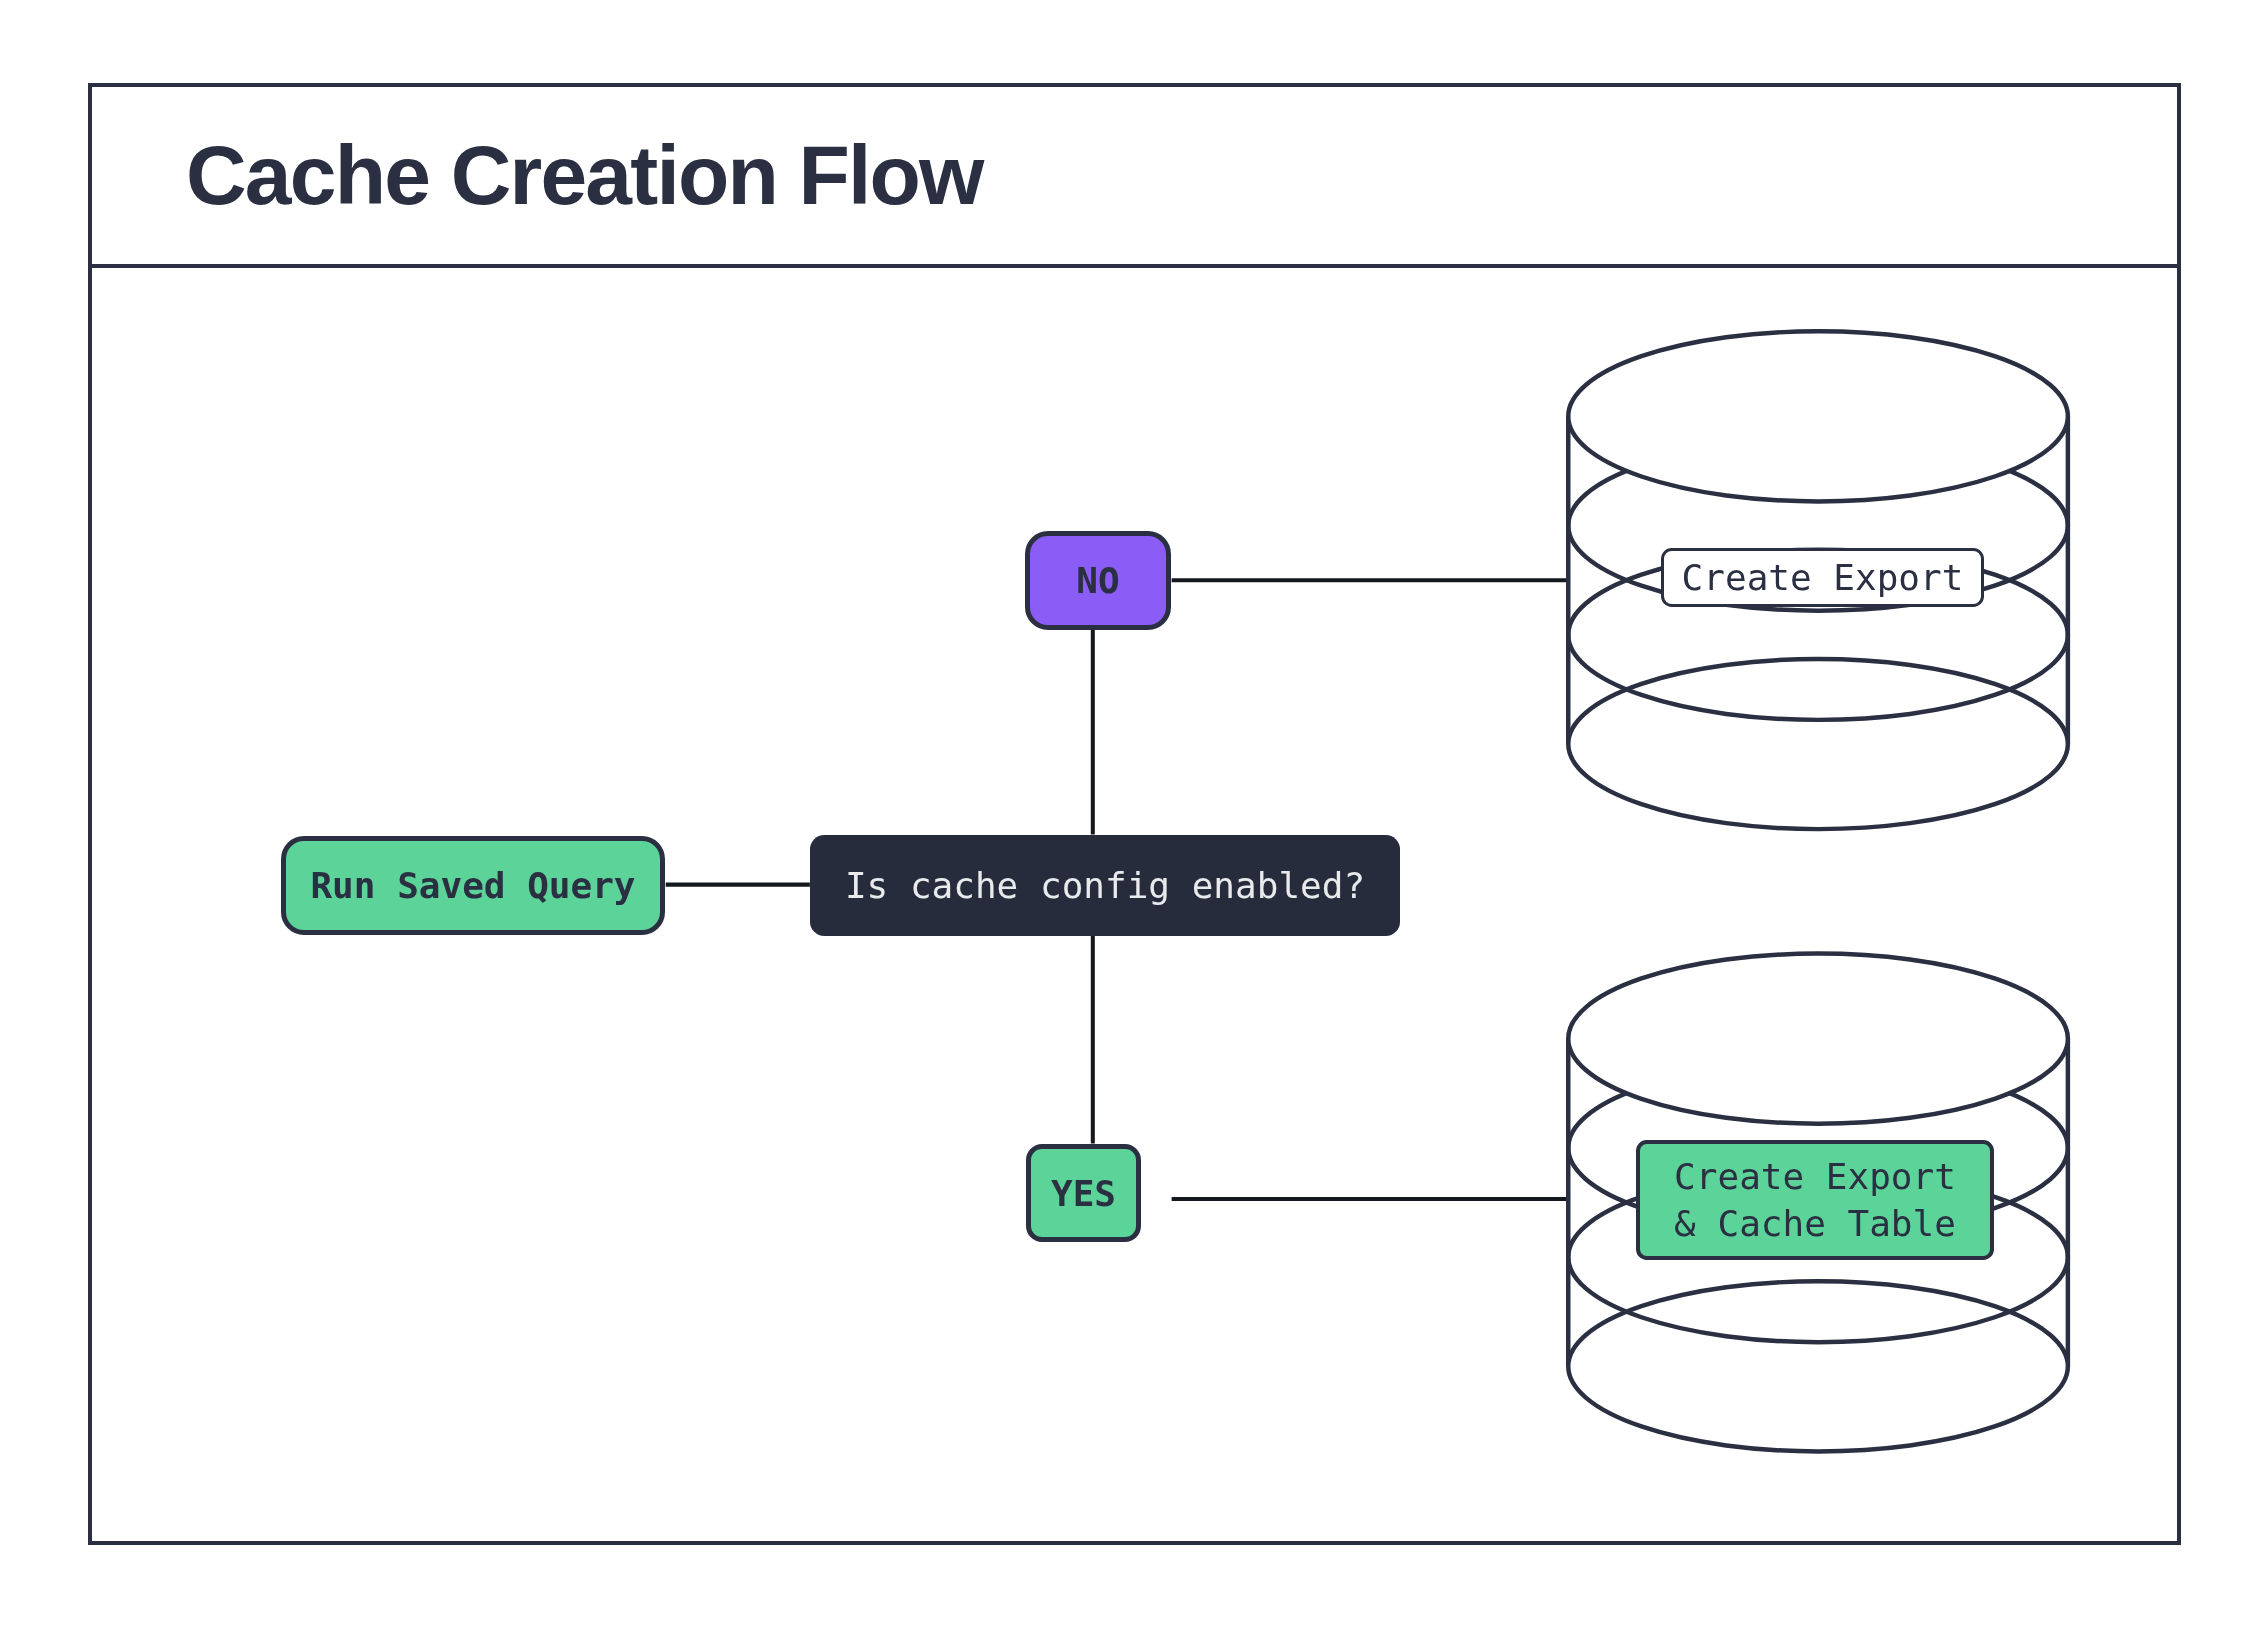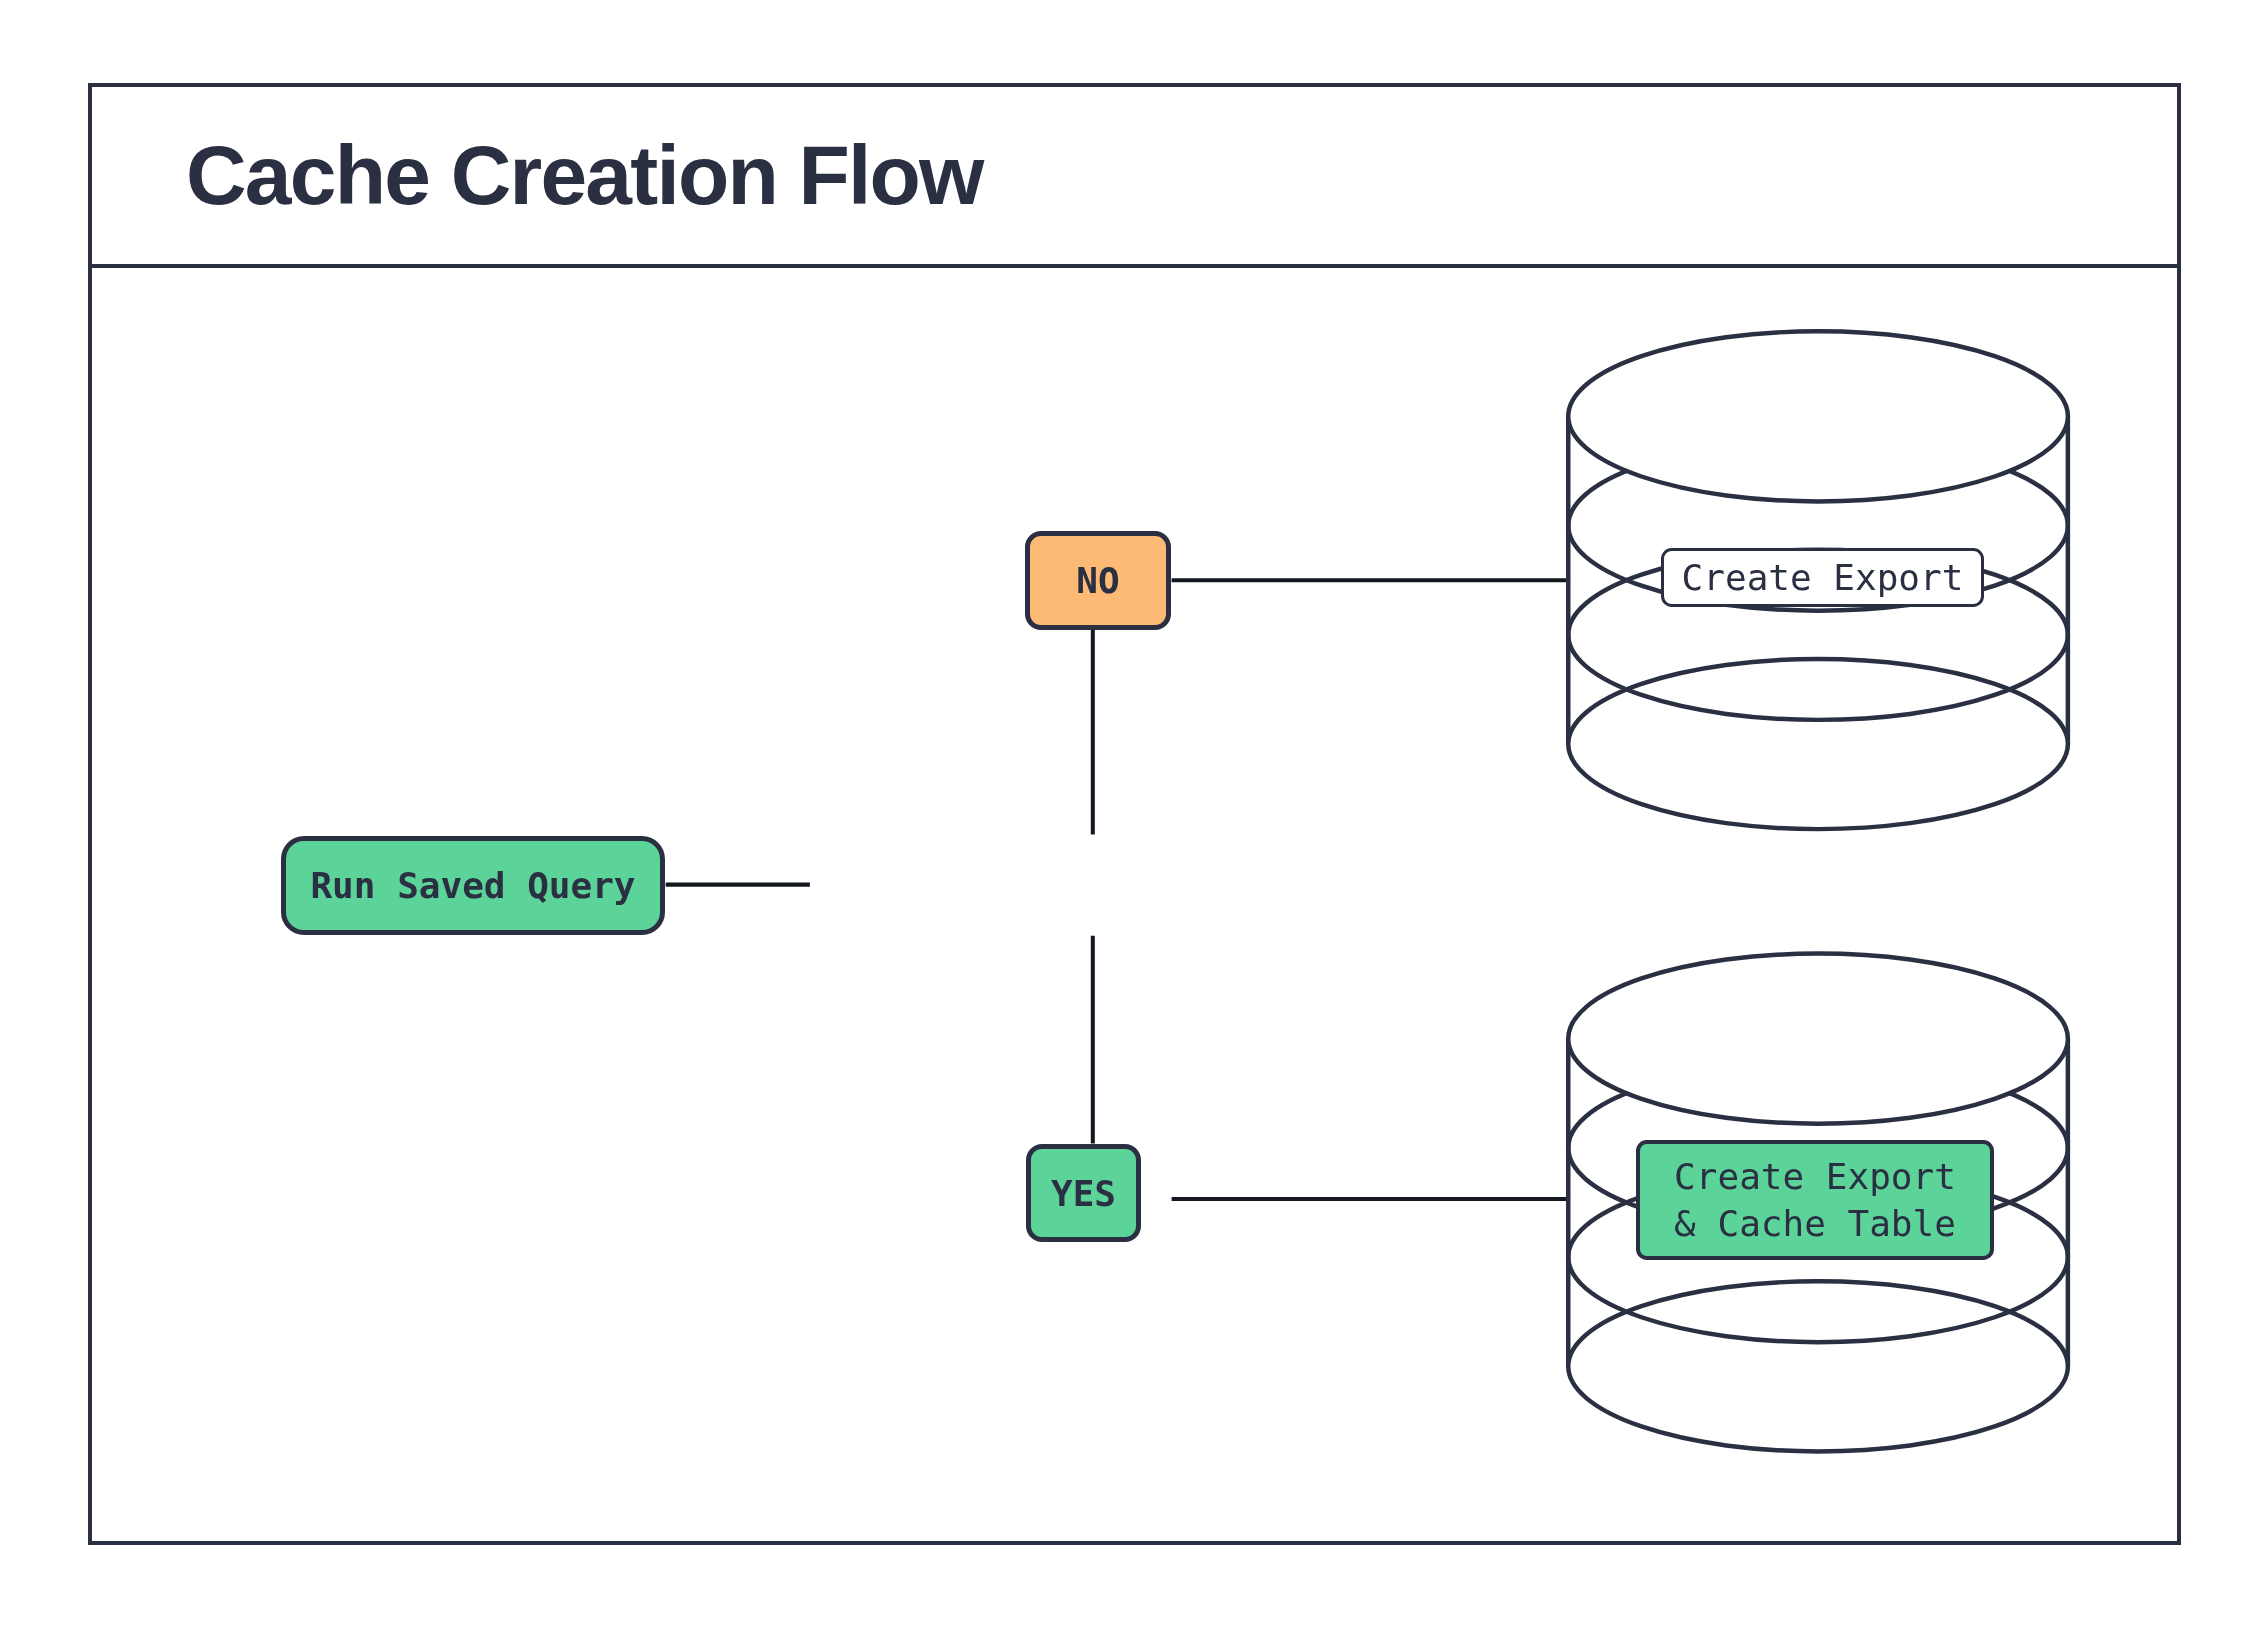--- a/index.html
+++ b/index.html
@@ -77,23 +77,23 @@
   .node-decision {
     left: 810px; top: 835px; width: 590px; height: 101px;
     background: #272c3d;
     border-radius: 14.3px;
     color: #e9eaec;
     font-size: 36px;
     font-weight: 500;
   }
   .node-no {
     left: 1025px; top: 531px; width: 146px; height: 99px;
-    background: #fdba74;
+    background: #8b5cf6;
     border: 5.4px solid #2a2f42;
-    border-radius: 16px;
+    border-radius: 23px;
     font-size: 36px;
   }
   .node-yes {
     left: 1026px; top: 1144px; width: 115px; height: 98px;
     background: #5cd398;
     border: 5.4px solid #2a2f42;
     border-radius: 16px;
     font-size: 36px;
   }
   .node-export {
@@ -151,20 +151,21 @@
       <line x1="2309" y1="1160" x2="2309" y2="1526" stroke="#2a2f42"></line>
       <ellipse cx="2030" cy="1526" rx="279" ry="95" fill="#ffffff"></ellipse>
       <ellipse cx="2030" cy="1404" rx="279" ry="95" fill="none"></ellipse>
       <ellipse cx="2030" cy="1282" rx="279" ry="95" fill="none"></ellipse>
       <ellipse cx="2030" cy="1160" rx="279" ry="95" fill="#ffffff"></ellipse>
     </g>
   </svg>
 
   <div class="node node-start">Run Saved Query</div>
 
+  <div class="node node-decision">Is cache config enabled?</div>
 
   <div class="node node-no">NO</div>
 
   <div class="node node-yes">YES</div>
 
   <div class="node node-export">Create Export</div>
 
   <div class="node node-export-cache">
     <span>Create Export</span>
     <span>&amp; Cache Table</span>

